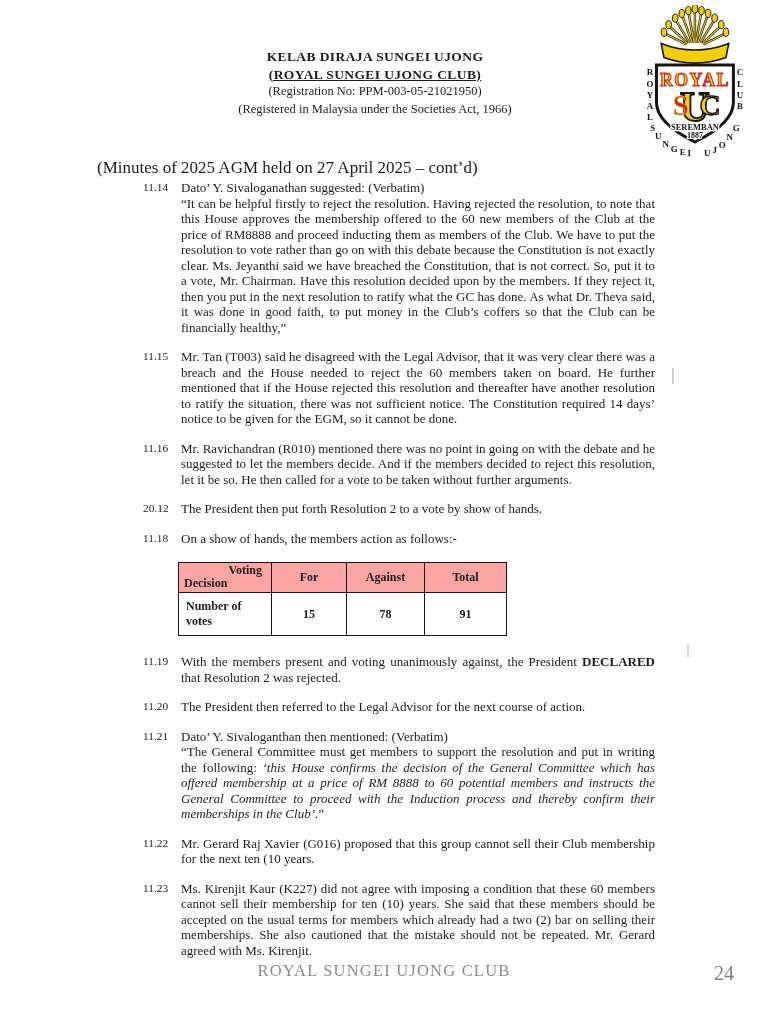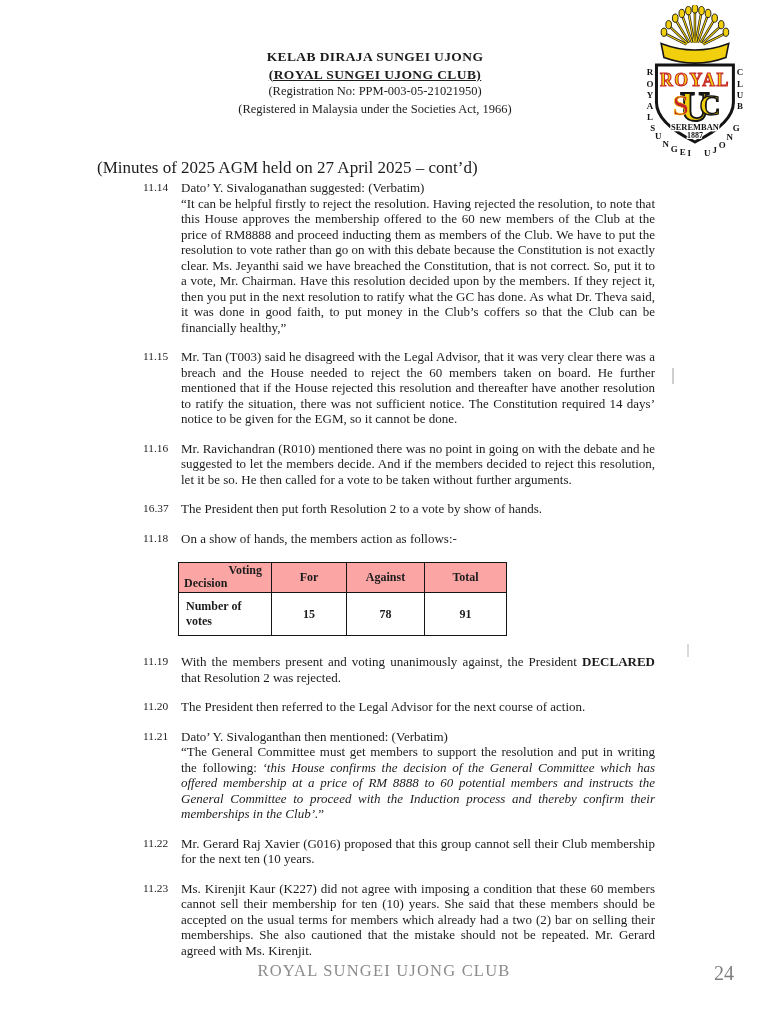--- a/index.html
+++ b/index.html
@@ -182,21 +182,21 @@
             <p><span>Mr. Tan (T003) said he disagreed with the Legal Advisor, that it was very clear there was a breach and the House needed to reject the 60 members taken on board.  He further mentioned that if the House rejected this resolution and thereafter have another resolution to ratify the situation, there was not sufficient notice.  The Constitution required 14 days’ notice to be given for the EGM, so it cannot be done.</span></p>
           </div>
         </div>
         <div class="item">
           <div class="item-number">11.16</div>
           <div class="item-body">
             <p><span>Mr. Ravichandran (R010) mentioned there was no point in going on with the debate and he suggested to let the members decide.  And if the members decided to reject this resolution, let it be so.  He then called for a vote to be taken without further arguments.</span></p>
           </div>
         </div>
         <div class="item">
-          <div class="item-number">16.37</div>
+          <div class="item-number">20.12</div>
           <div class="item-body">
             <p><span>The President then put forth Resolution 2 to a vote by show of hands.</span></p>
           </div>
         </div>
         <div class="item">
           <div class="item-number">11.18</div>
           <div class="item-body">
             <p><span>On a show of hands, the members action as follows:-</span></p>
           </div>
         </div>

